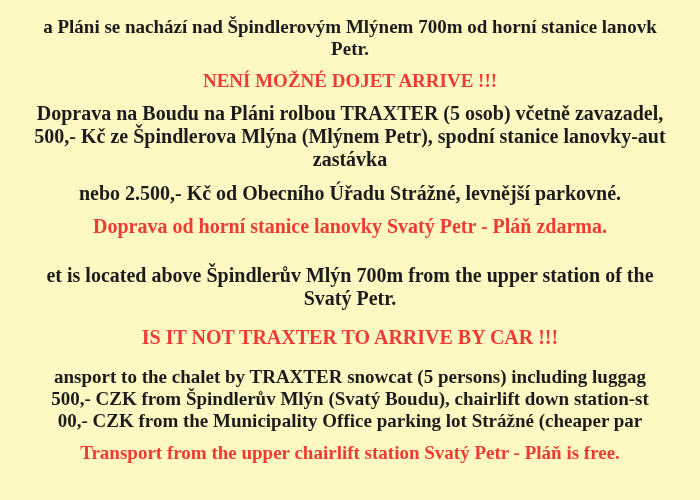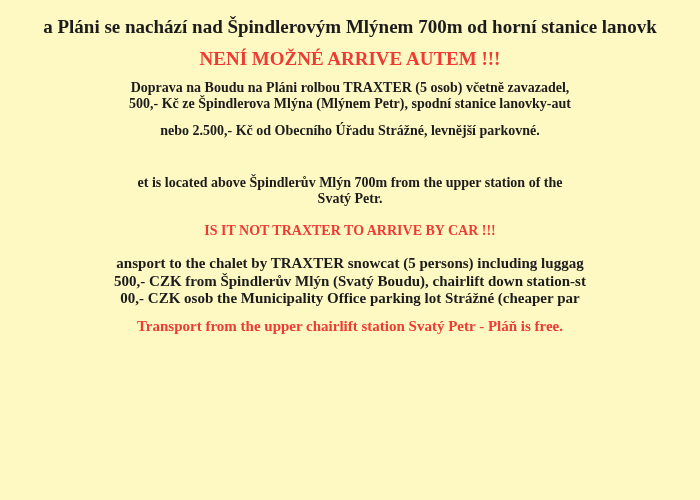--- a/index.html
+++ b/index.html
@@ -28,54 +28,57 @@
     font-weight: bold;
     color: #1a1a1a;
     line-height: 1.16;
   }
   .dark {
     color: #1c1c1c;
   }
   .red {
     color: #ef3b33;
   }
-  .s18 { font-size: 14px; }
-  .s17 { font-size: 15px; }
+  .s18 { font-size: 20px; }
+  .s17 { font-size: 19px; }
   .s19 { font-size: 19px; }
 
   .block-cz { margin-top: 2px; }
   .gap { height: 26px; }
   .gap-small { height: 10px; }
   .gap-mid { height: 16px; }
 </style>
 </head>
 <body>
 
 <div class="page">
 
   <div class="block-cz">
     <div class="line dark s19">a Pláni se nachází nad Špindlerovým Mlýnem 700m od horní stanice lanovk</div>
+    <div class="line dark s19">Petr.</div>
     <div class="gap-small"></div>
-    <div class="line red s19">NENÍ MOŽNÉ ARRIVE AUTEM !!!</div>
+    <div class="line red s19">NENÍ MOŽNÉ DOJET ARRIVE !!!</div>
     <div class="gap-small"></div>
     <div class="line dark s18">Doprava na Boudu na Pláni rolbou TRAXTER (5 osob) včetně zavazadel,</div>
     <div class="line dark s18">500,- Kč ze Špindlerova Mlýna (Mlýnem Petr), spodní stanice lanovky-aut</div>
+    <div class="line dark s18">zastávka</div>
     <div class="gap-small"></div>
     <div class="line dark s18">nebo 2.500,- Kč od Obecního Úřadu Strážné, levnější parkovné.</div>
     <div class="gap-small"></div>
+    <div class="line red s18">Doprava od horní stanice lanovky Svatý Petr - Pláň zdarma.</div>
   </div>
 
   <div class="gap"></div>
 
   <div class="block-en">
     <div class="line dark s18">et is located above Špindlerův Mlýn 700m from the upper station of the</div>
     <div class="line dark s18">Svatý Petr.</div>
     <div class="gap-mid"></div>
     <div class="line red s18">IS IT NOT TRAXTER TO ARRIVE BY CAR !!!</div>
     <div class="gap-mid"></div>
     <div class="line dark s17">ansport to the chalet by TRAXTER snowcat (5 persons) including luggag</div>
     <div class="line dark s17">500,- CZK from Špindlerův Mlýn (Svatý Boudu), chairlift down station-st</div>
-    <div class="line dark s17">00,- CZK osob the Municipality Office parking lot Strážné (cheaper par</div>
+    <div class="line dark s17">00,- CZK from the Municipality Office parking lot Strážné (cheaper par</div>
     <div class="gap-small"></div>
     <div class="line red s17">Transport from the upper chairlift station Svatý Petr - Pláň is free.</div>
   </div>
 
 </div>
 
 </body></html>

